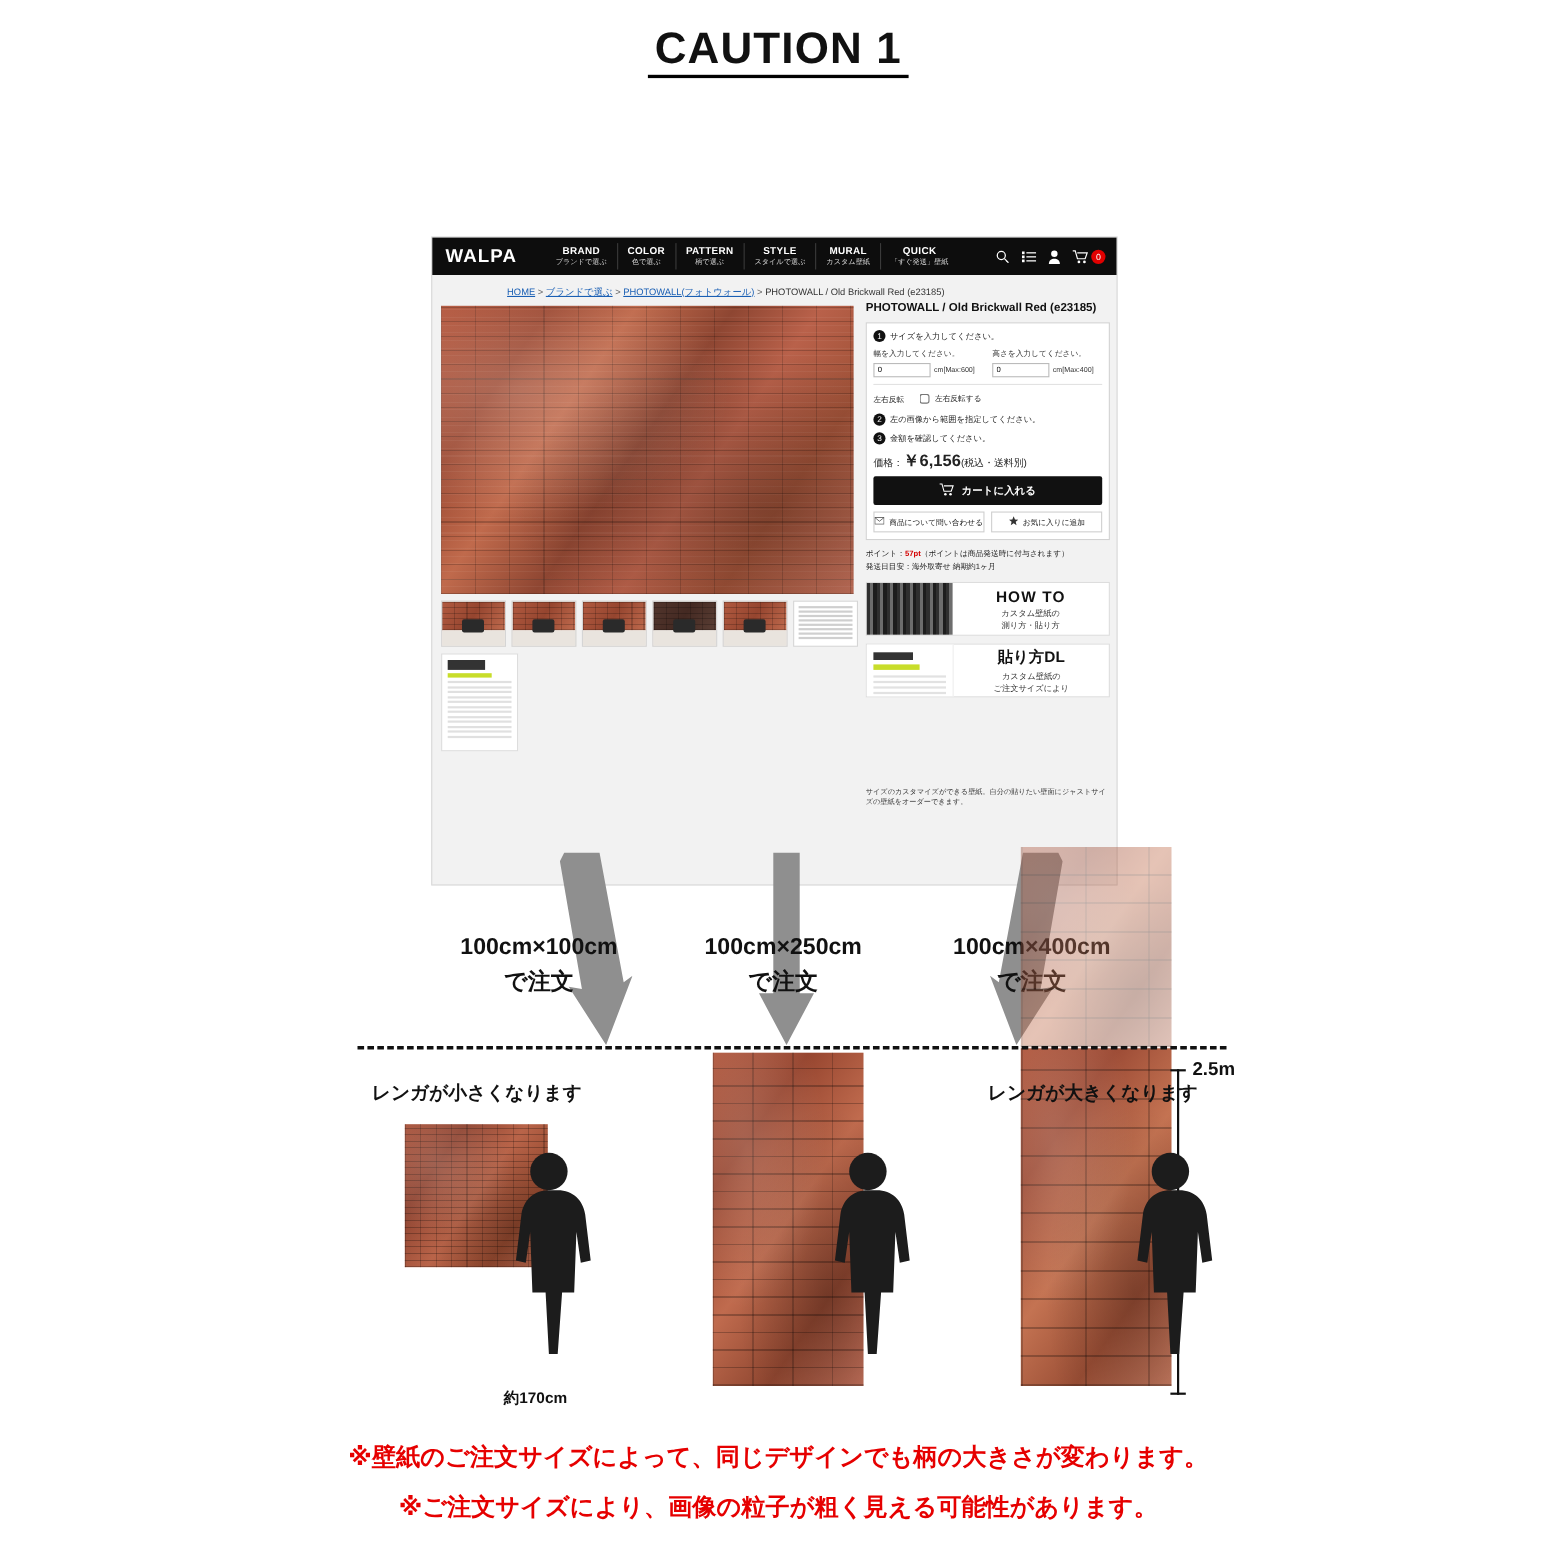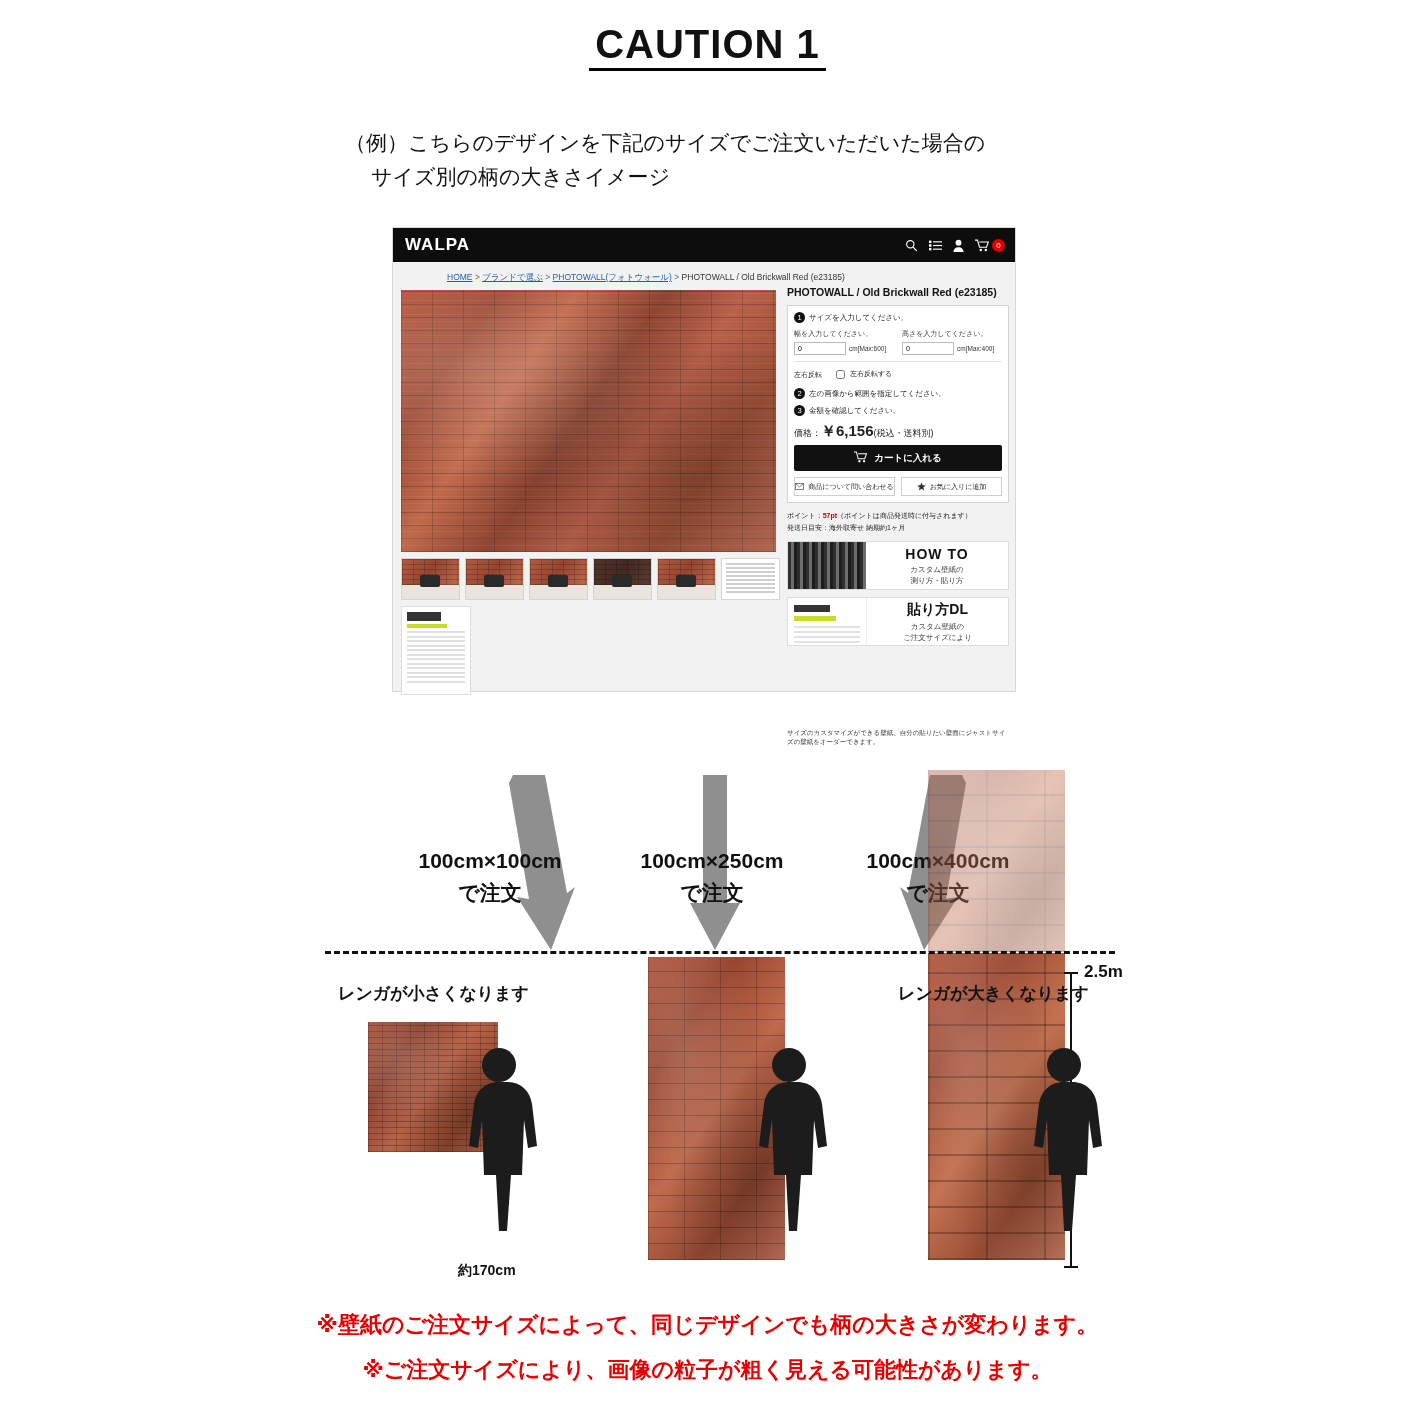--- a/index.html
+++ b/index.html
@@ -19,22 +19,22 @@
 
   
   .lead{
     position:absolute;top:126px;left:345px;width:900px;
     font-size:21px;line-height:34px;color:#111;
   }
   .lead .l2{display:block;margin-left:26px;}
 
   
   .browser{
-    position:absolute;left:392px;top:215px;width:624px;height:465px;
-    background:#f2f2f2;border:1px solid #d8d8d8;box-sizing:border-box;margin-top:12px;
+    position:absolute;left:392px;top:215px;width:624px;height:590px;
+    background:#f2f2f2;border:1px solid #d8d8d8;box-sizing:border-box;
   }
   .bnav{
     position:absolute;left:0;top:0;width:622px;height:34px;background:#0d0d0d;
     display:flex;align-items:center;
   }
   .blogo{
     color:#fff;font-weight:bold;font-size:17px;margin-left:12px;letter-spacing:1px;
   }
   .bmenu{display:flex;margin-left:26px;height:34px;align-items:center;}
   .bm{
@@ -45,21 +45,21 @@
   .bm b{font-size:9px;letter-spacing:.3px;}
   .bm i{font-style:normal;font-size:6.5px;color:#dcdcdc;margin-top:1px;}
   .bicons{margin-left:auto;display:flex;align-items:center;gap:11px;margin-right:10px;color:#fff;}
   .bicons svg{display:block;}
   .cart{position:relative;display:flex;align-items:center;}
   .cartbadge{
     background:#e10000;color:#fff;border-radius:50%;width:13px;height:13px;
     font-size:8px;display:flex;align-items:center;justify-content:center;margin-left:2px;
   }
   .crumb{
-    position:absolute;top:44px;left:14px;font-size:8.5px;color:#333;padding-left:40px;
+    position:absolute;top:44px;left:28px;font-size:8.5px;color:#333;padding-left:40px;
   }
   .crumb a{color:#1a5fb4;text-decoration:underline;}
   .crumb span.sep{color:#666;}
 
   .heroimg{
     position:absolute;left:8px;top:62px;width:375px;height:262px;
     background:
       repeating-linear-gradient(0deg,rgba(0,0,0,.20) 0 1px,transparent 1px 13px),
       repeating-linear-gradient(90deg,rgba(0,0,0,.16) 0 1px,transparent 1px 31px),
       linear-gradient(125deg,#b4563c 0%,#9d4a33 18%,#c06a4c 32%,#8e4632 48%,#b9614a 62%,#a05238 78%,#c2705a 100%);
@@ -225,29 +225,51 @@
 </style>
 </head>
 <body>
 
 <div class="page">
 
   <div class="title">
     <span>CAUTION 1</span>
   </div>
 
-  <div class="lead">
-    <span>（例）こちらのデザインを下記のサイズでご注文いただいた場合の</span>
-    <span class="l2">サイズ別の柄の大きさイメージ</span>
-  </div>
 
   <div class="browser">
 
     <div class="bnav">
       <div class="blogo">WALPA</div>
+      <div class="bmenu">
+        <div class="bm">
+          <b>BRAND</b>
+          <i>ブランドで選ぶ</i>
+        </div>
+        <div class="bm">
+          <b>COLOR</b>
+          <i>色で選ぶ</i>
+        </div>
+        <div class="bm">
+          <b>PATTERN</b>
+          <i>柄で選ぶ</i>
+        </div>
+        <div class="bm">
+          <b>STYLE</b>
+          <i>スタイルで選ぶ</i>
+        </div>
+        <div class="bm">
+          <b>MURAL</b>
+          <i>カスタム壁紙</i>
+        </div>
+        <div class="bm">
+          <b>QUICK</b>
+          <i>「すぐ発送」壁紙</i>
+        </div>
+      </div>
       <div class="bicons">
         <span>
           <svg width="13" height="13" viewBox="0 0 16 16">
               <circle cx="6.5" cy="6.5" r="4.5" fill="none" stroke="#fff" stroke-width="1.4"></circle>
               <line x1="10" y1="10" x2="14.5" y2="14.5" stroke="#fff" stroke-width="1.4"></line>
               <path d="M12 12.5l2 2" stroke="#fff" stroke-width="1"></path>
             </svg>
         </span>
         <span>
           <svg width="13" height="11" viewBox="0 0 16 12">

